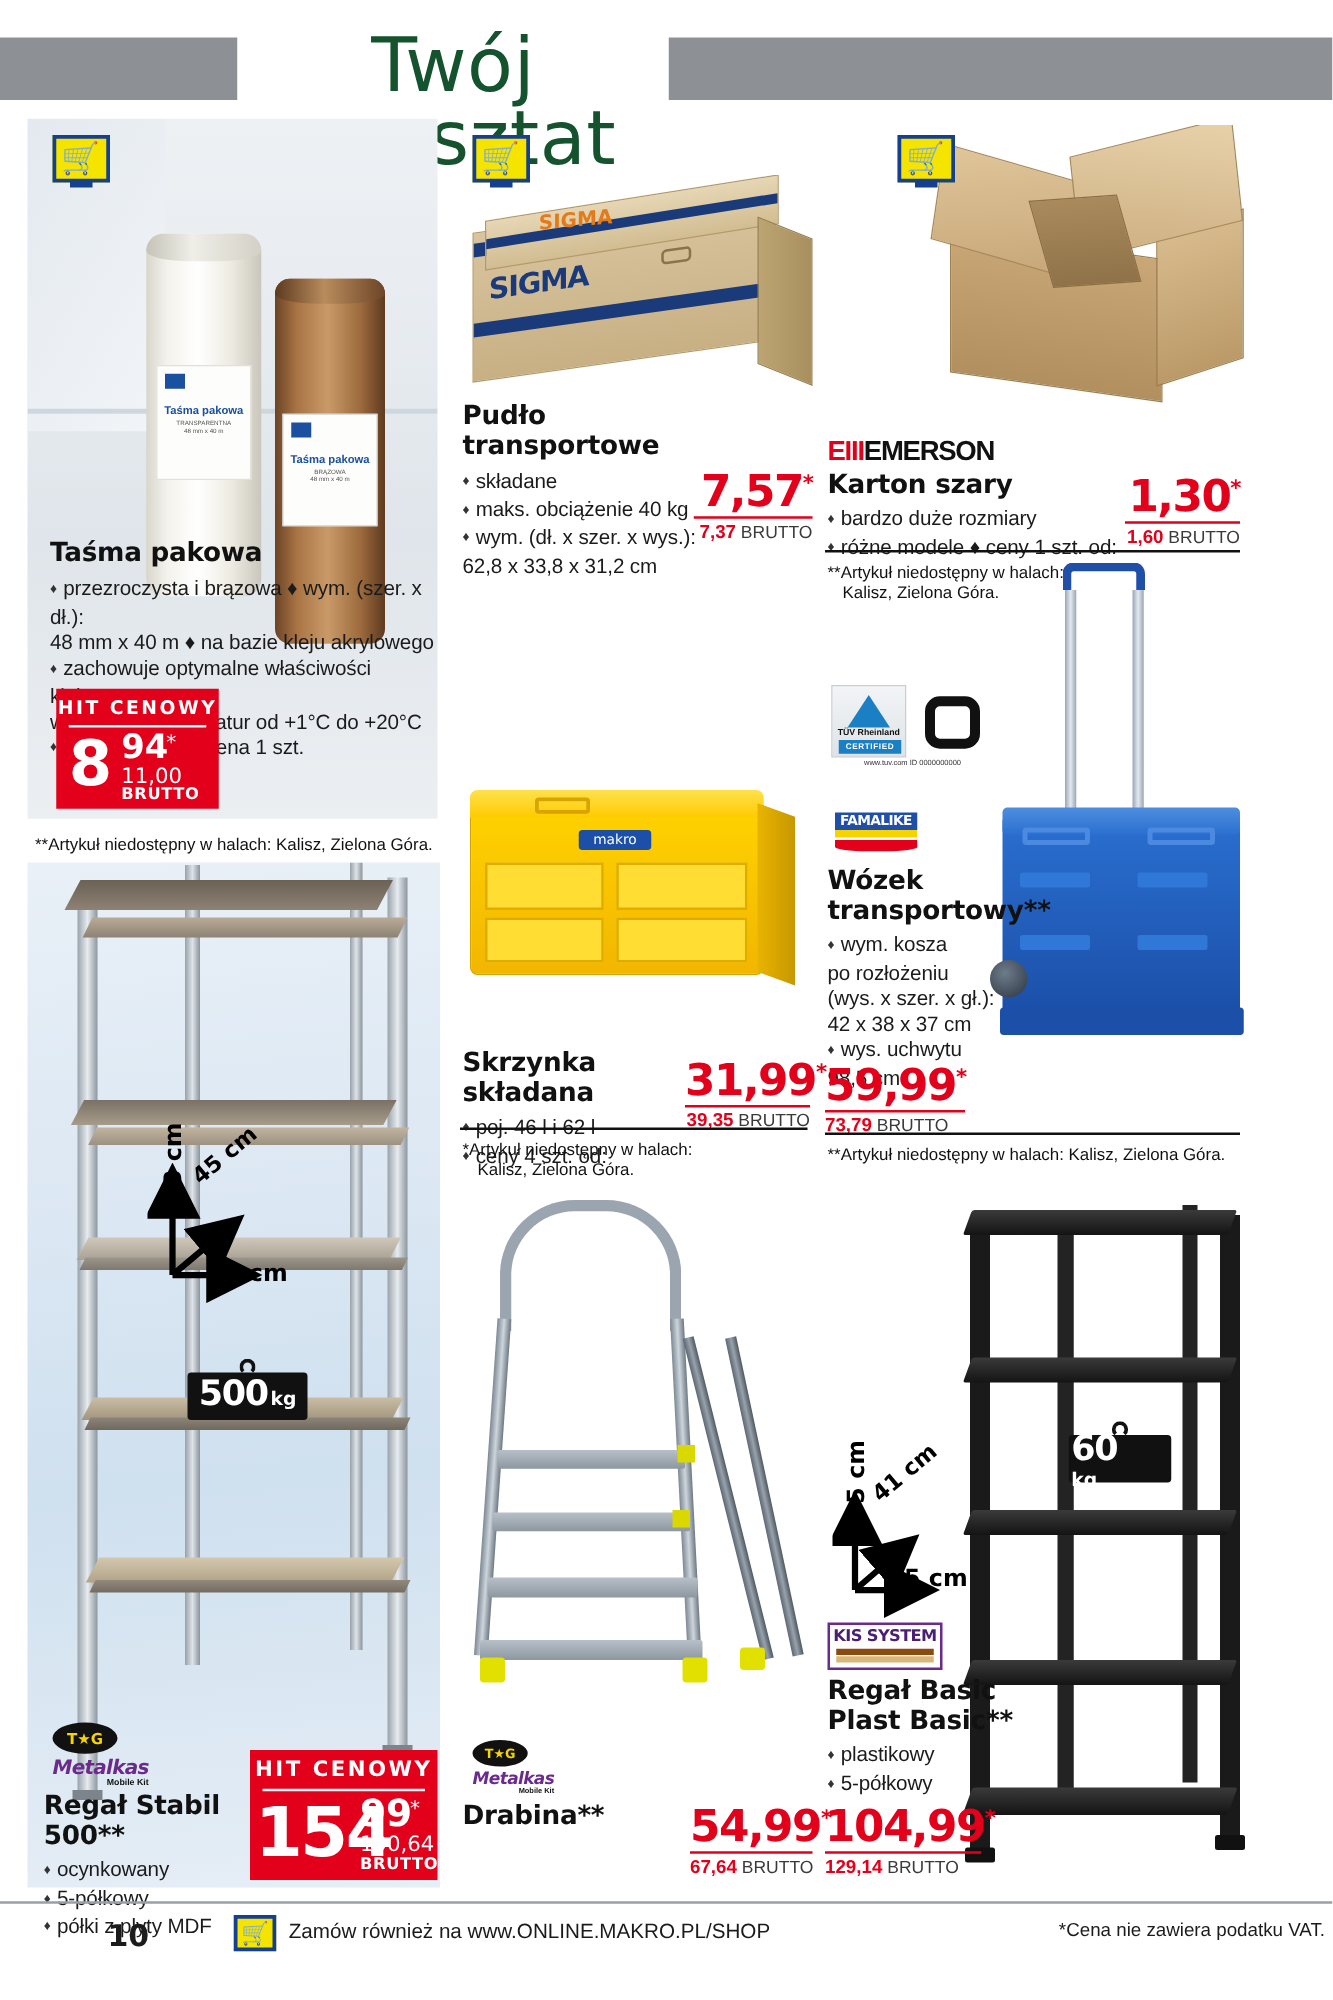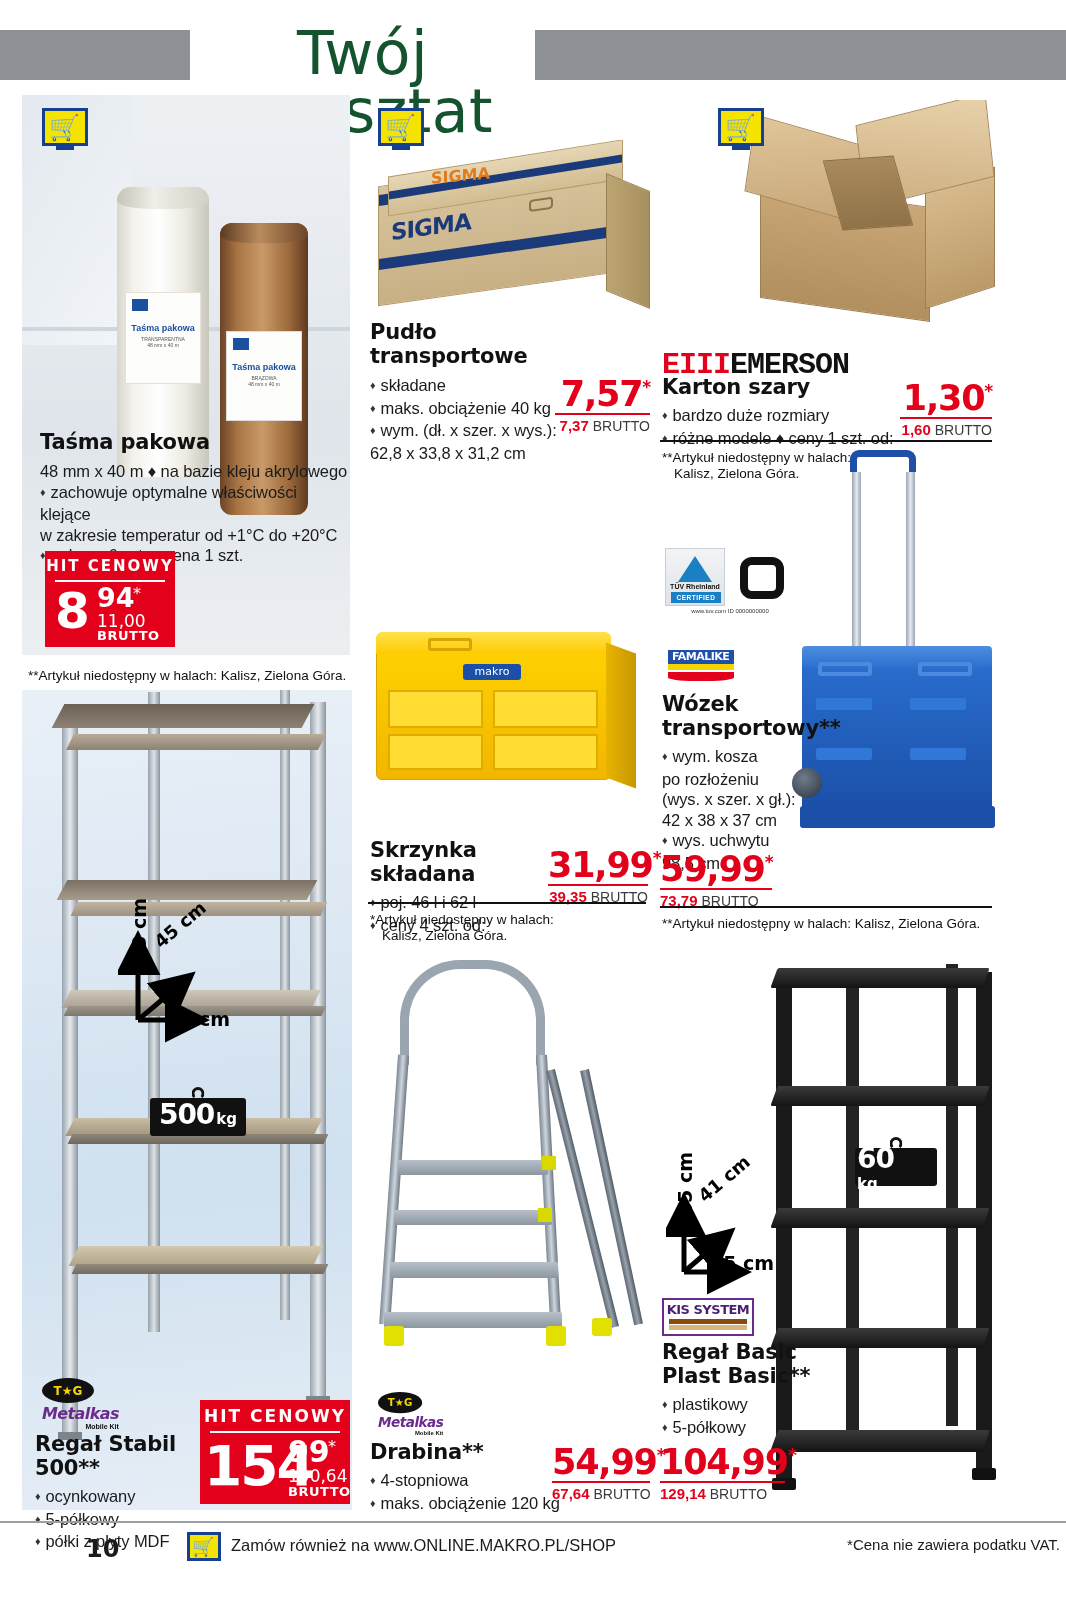--- a/index.html
+++ b/index.html
@@ -99,22 +99,22 @@
   .logo-metal .oval {
     width:52px; height:25px; border-radius:50%; background:#111; border:2px solid #111;
     display:flex; align-items:center; justify-content:center; color:#f5d400;
     font-size:12px; font-weight:bold; font-family:"DejaVu Sans", sans-serif;
   }
   .logo-metal .word { color:#6b2b8c; font-weight:bold; font-size:16px; font-style:italic;
                       font-family:"DejaVu Sans", sans-serif; letter-spacing:-0.6px; margin-top:1px;}
   .logo-metal .sub { color:#111; font-weight:bold; font-size:7px; text-align:right; }
 
   .logo-emerson {
-    position:absolute; font-family:Liberation Mono, monospace; font-weight:bold;
-    font-size:30px; letter-spacing:-1px; color:#111; white-space:nowrap;text-align:center;
+    position:absolute; font-family:Liberation Sans, sans-serif; font-weight:bold;
+    font-size:22px; letter-spacing:-1px; color:#111; white-space:nowrap;text-align:center;
   }
   .logo-emerson .rd { color:#e3001b; }
 
   .logo-famalike {
     position:absolute; width:66px; height:36px; background:#fff; overflow:hidden;
   }
   .logo-fam-blue { position:absolute; left:0; top:2px; width:66px; height:14px; background:#1f4fa8; }
   .logo-fam-yel  { position:absolute; left:0; top:16px; width:66px; height:6px; background:#f5d400; }
   .logo-fam-red  { position:absolute; left:0; top:24px; width:66px; height:9px; background:#e3001b;
                    border-radius:0 0 40% 40%; }
@@ -202,20 +202,21 @@
 
   <div style="position:absolute;left:42px;top:108px;">
     <span class="cart-icon">
       <span class="glyph">🛒</span>
     </span>
   </div>
 
   <div style="position:absolute;left:40px;top:430px;width:310px;">
     <div class="prod-title">Taśma pakowa</div>
     <div class="bullets" style="margin-top:7px;">
+      <div class="b">przezroczysta i brązowa ♦ wym. (szer. x dł.):</div>
       <div>48 mm x 40 m ♦ na bazie kleju akrylowego</div>
       <div class="b">zachowuje optymalne właściwości klejące</div>
       <div>w zakresie temperatur od +1°C do +20°C</div>
       <div class="b">pak. po 6 szt. ♦ cena 1 szt.</div>
     </div>
   </div>
 
   <div class="hit" style="left:45px; top:551px; width:130px; height:96px;">
     <div class="label" style="font-size:15px; padding-top:6px;">HIT CENOWY</div>
     <div class="divider" style="margin-top:5px;"></div>
@@ -565,24 +566,20 @@
   </div>
 
   <div class="logo-metal" style="left:378px;top:1392px;transform:scale(0.85);transform-origin:left top;">
     <div class="oval">T★G</div>
     <div class="word">Metalkas</div>
     <div class="sub">Mobile Kit</div>
   </div>
 
   <div style="position:absolute;left:370px;top:1440px;width:250px;">
     <div class="prod-title">Drabina**</div>
-    <div class="bullets" style="margin-top:6px;">
-      <div class="b">4-stopniowa</div>
-      <div class="b">maks. obciążenie 120 kg</div>
-    </div>
   </div>
 
   <div class="price" style="position:absolute;left:552px;top:1438px;width:98px;">
     <div class="net">
       <span>54,99</span><span class="star">*</span>
     </div>
     <div class="rule"></div>
     <div class="gross">
       <b>67,64</b>
       <span>BRUTTO</span>

